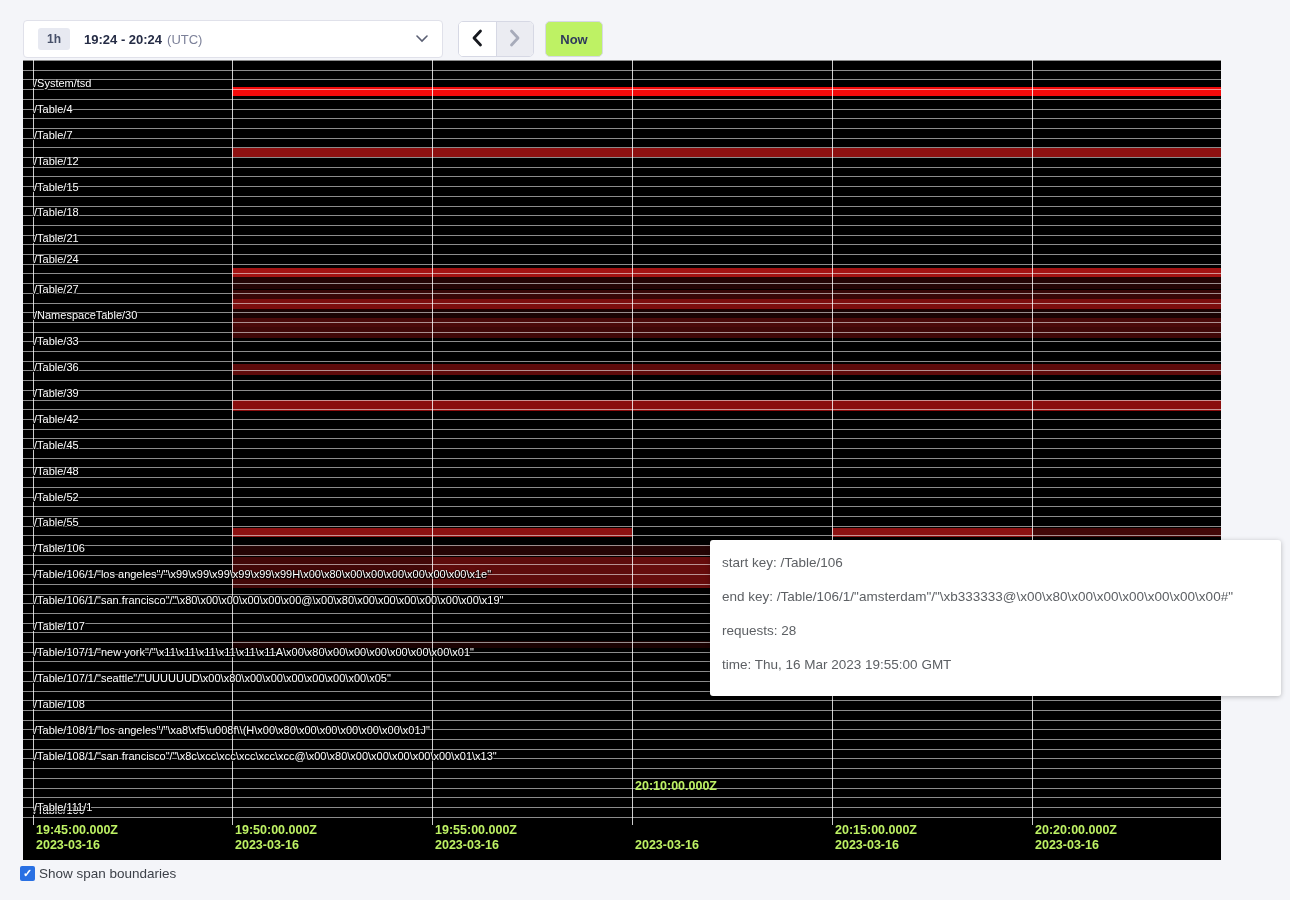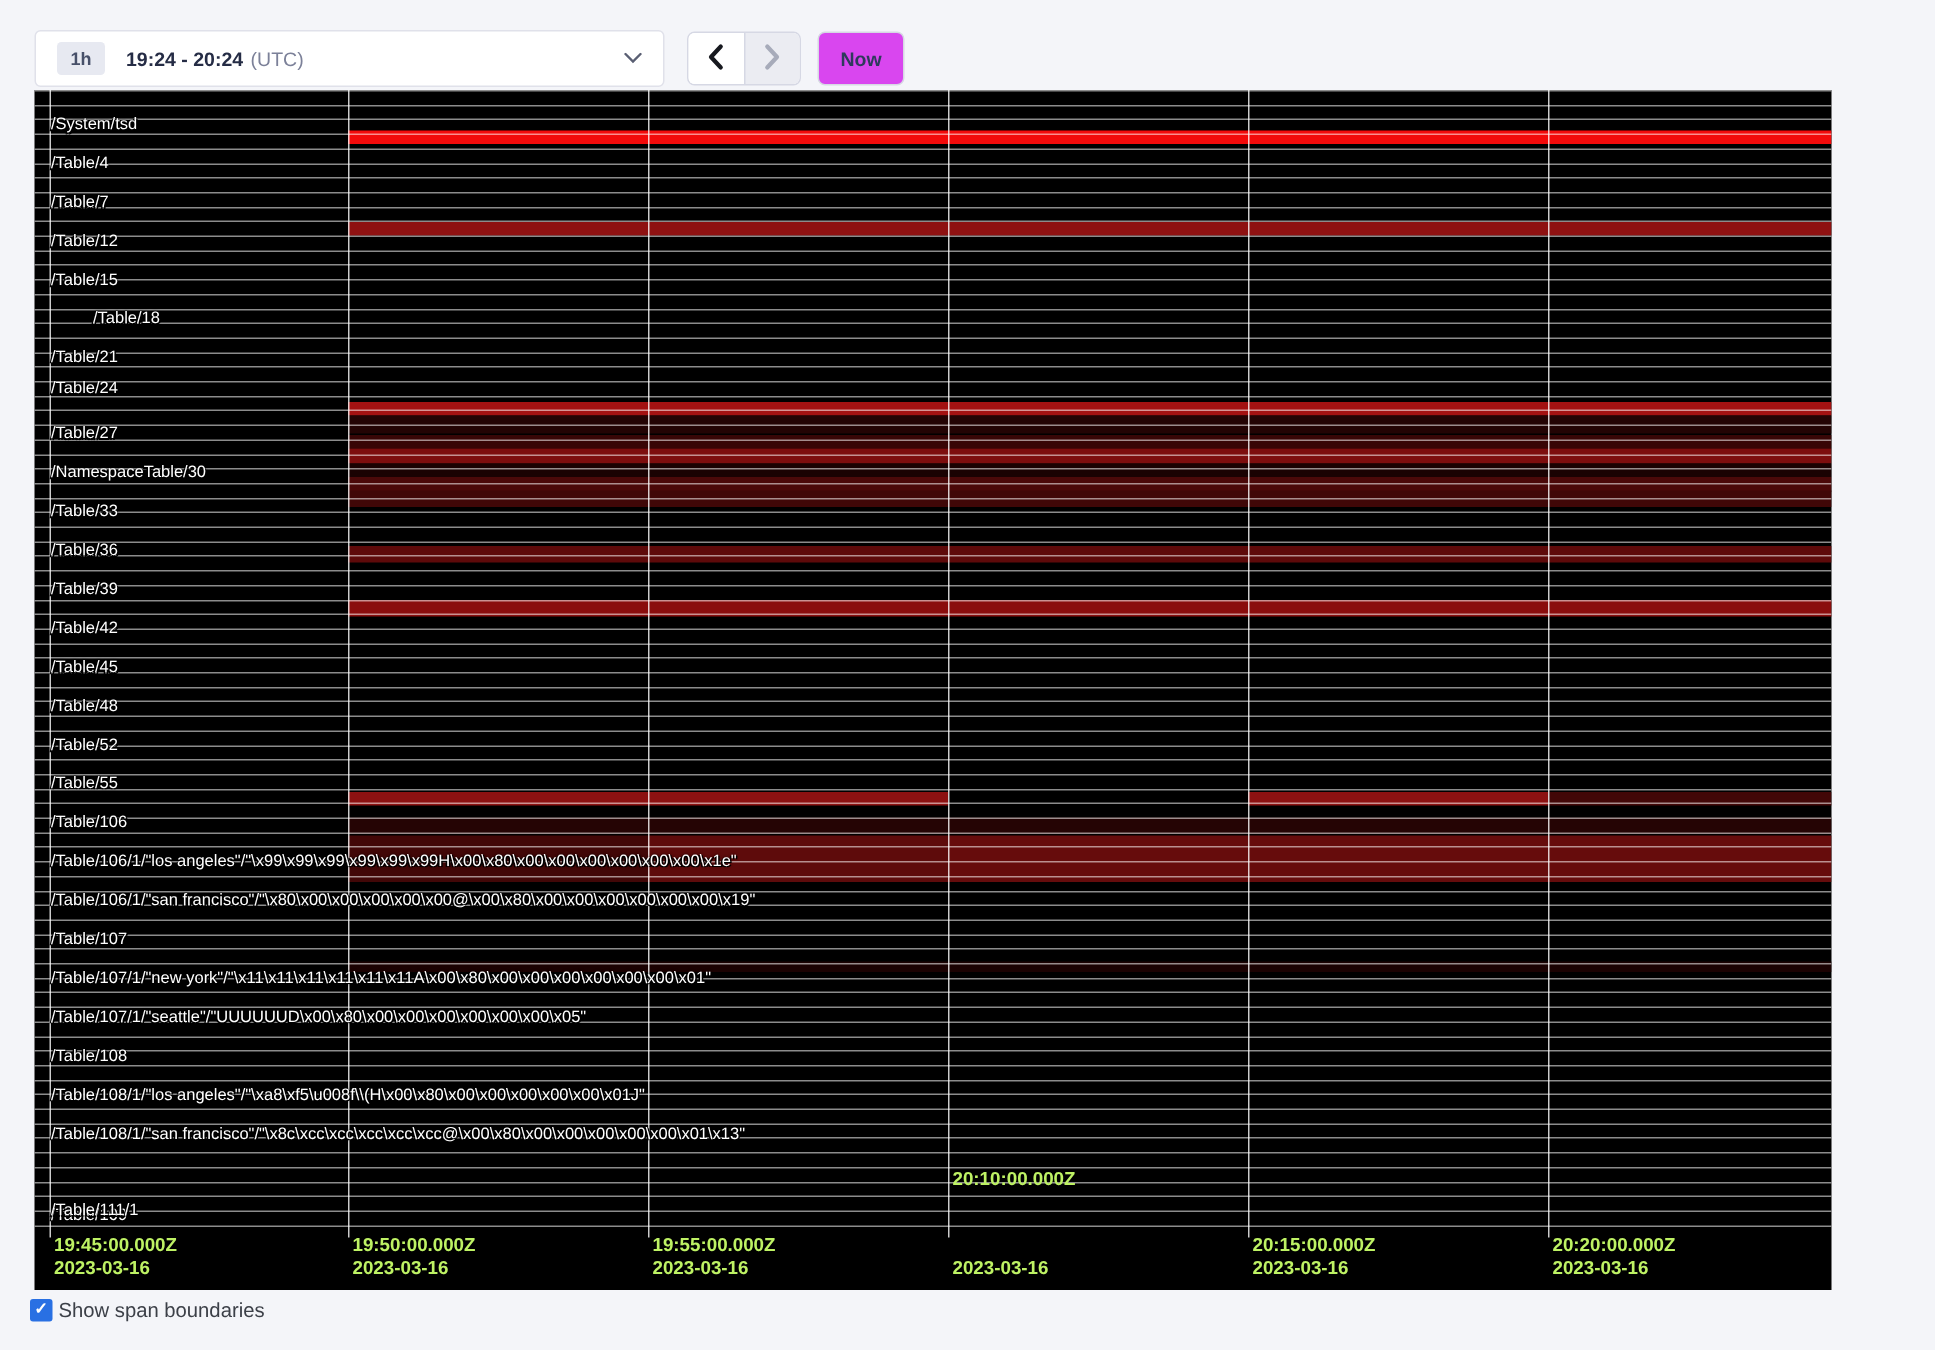--- a/index.html
+++ b/index.html
@@ -25,21 +25,21 @@
   .btn-group{
     position:absolute; left:458px; top:21px; width:76px; height:36px;
     border:1px solid #d6d8e4; border-radius:5px; display:flex; overflow:hidden;
     background:#fff;
   }
   .btn-cell{ width:38px; height:100%; display:flex; align-items:center; justify-content:center; border:none; background:#fff; cursor:pointer; }
   .btn-cell.next{ background:#ebecf2; border-left:1px solid #d6d8e4; cursor:default; }
 
   .now-btn{
     position:absolute; left:545px; top:21px; width:58px; height:36px;
-    background:#d946ef; border:1px solid #d6d8e4; border-radius:5px;
+    background:#bef264; border:1px solid #d6d8e4; border-radius:5px;
     font-size:13px; font-weight:bold; color:#2f3a5c; cursor:pointer;
     font-family:"Liberation Sans", sans-serif;
   }
 
   
   .heatmap{
     position:absolute; left:23px; top:60px; width:1198px; height:800px;
     background:#000; overflow:hidden; cursor:crosshair;
   }
   .hline{ position:absolute; left:0; width:100%; height:1px; background:rgba(255,255,255,0.55); }
@@ -220,21 +220,21 @@
       <div class="xtick" style="left: 812px; top: 763px;">20:15:00.000Z</div>
       <div class="xtick" style="left: 812px; top: 778px;">2023-03-16</div>
       <div class="vline" style="left: 1009px; height: 765px;"></div>
       <div class="xtick" style="left: 1012px; top: 763px;">20:20:00.000Z</div>
       <div class="xtick" style="left: 1012px; top: 778px;">2023-03-16</div>
       <div class="slabel" style="top: 17px;">/System/tsd</div>
       <div class="slabel" style="top: 43px;">/Table/4</div>
       <div class="slabel" style="top: 69px;">/Table/7</div>
       <div class="slabel" style="top: 95px;">/Table/12</div>
       <div class="slabel" style="top: 121px;">/Table/15</div>
-      <div class="slabel" style="top: 146px; margin-left: 28px;">/Table/18</div>
+      <div class="slabel" style="top: 146px;">/Table/18</div>
       <div class="slabel" style="top: 172px;">/Table/21</div>
       <div class="slabel" style="top: 193px;">/Table/24</div>
       <div class="slabel" style="top: 223px;">/Table/27</div>
       <div class="slabel" style="top: 249px;">/NamespaceTable/30</div>
       <div class="slabel" style="top: 275px;">/Table/33</div>
       <div class="slabel" style="top: 301px;">/Table/36</div>
       <div class="slabel" style="top: 327px;">/Table/39</div>
       <div class="slabel" style="top: 353px;">/Table/42</div>
       <div class="slabel" style="top: 379px; text-align: right;">/Table/45</div>
       <div class="slabel" style="top: 405px;">/Table/48</div>
@@ -246,19 +246,25 @@
       <div class="slabel" style="top: 560px;">/Table/107</div>
       <div class="slabel" style="top: 586px;">/Table/107/1/"new york"/"\x11\x11\x11\x11\x11\x11A\x00\x80\x00\x00\x00\x00\x00\x00\x01"</div>
       <div class="slabel" style="top: 612px;">/Table/107/1/"seattle"/"UUUUUUD\x00\x80\x00\x00\x00\x00\x00\x00\x05"</div>
       <div class="slabel" style="top: 638px;">/Table/108</div>
       <div class="slabel" style="top: 664px;">/Table/108/1/"los angeles"/"\xa8\xf5\u008f\\(H\x00\x80\x00\x00\x00\x00\x00\x01J"</div>
       <div class="slabel" style="top: 690px;">/Table/108/1/"san francisco"/"\x8c\xcc\xcc\xcc\xcc\xcc@\x00\x80\x00\x00\x00\x00\x00\x01\x13"</div>
       <div class="slabel" style="top: 715px; margin-top: 29px;">/Table/109</div>
       <div class="slabel" style="top: 741px;">/Table/111/1</div>
     </div>
 
+  <div class="tooltip" id="tooltip">
+      <div class="tooltip-line">start key: /Table/106</div>
+      <div class="tooltip-line">end key: /Table/106/1/"amsterdam"/"\xb333333@\x00\x80\x00\x00\x00\x00\x00\x00#"</div>
+      <div class="tooltip-line">requests: 28</div>
+      <div class="tooltip-line">time: Thu, 16 Mar 2023 19:55:00 GMT</div>
+    </div>
 
   <div class="footer">
     <span class="checkbox"></span>
     <label>Show span boundaries</label>
   </div>
 
 </div>
 
 </body></html>

